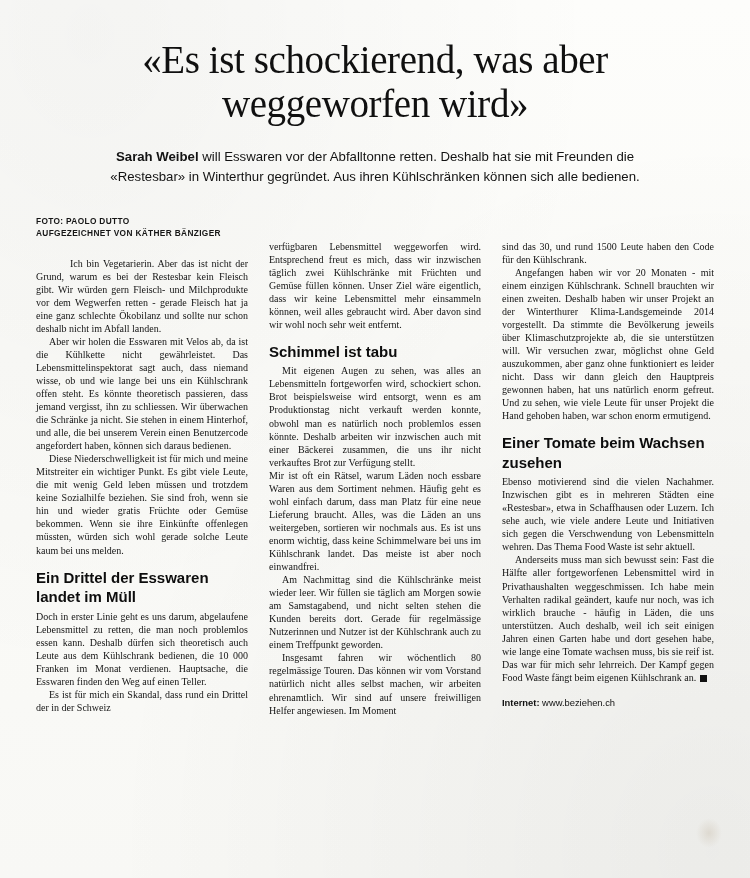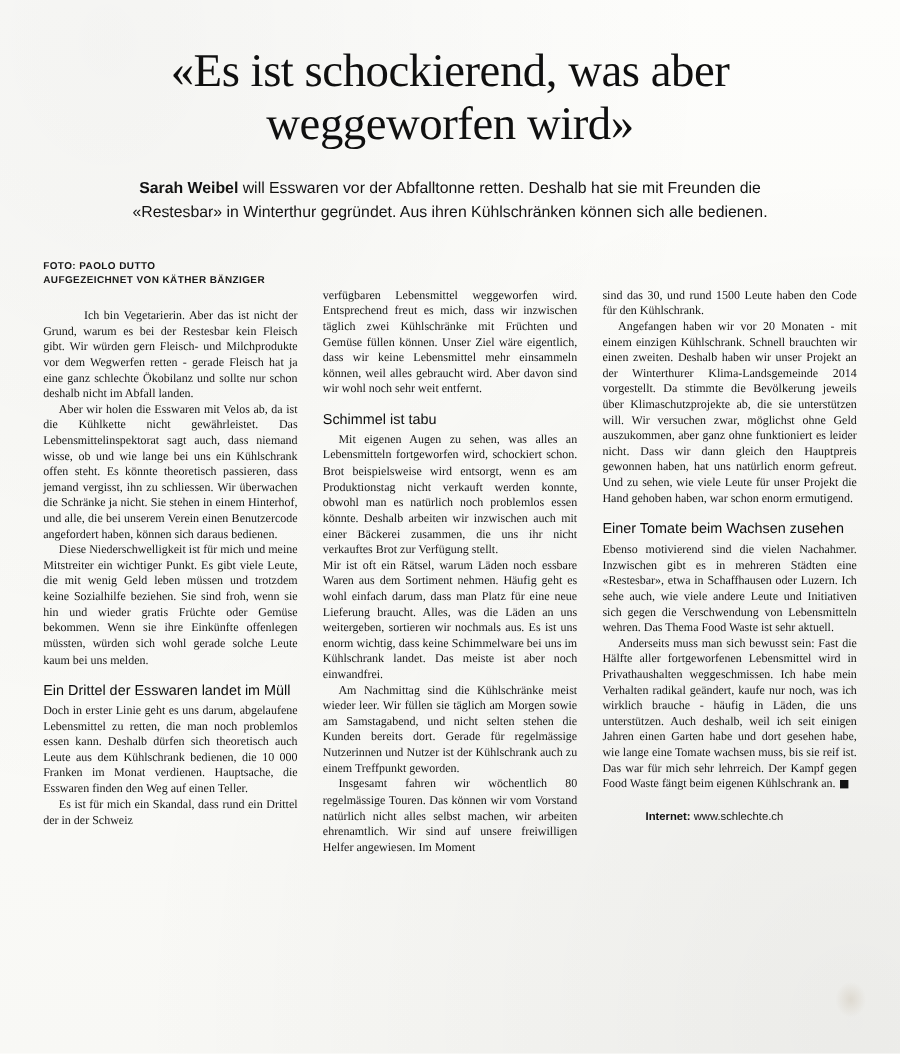--- a/index.html
+++ b/index.html
@@ -93,43 +93,43 @@
     text-justify: inter-word;
     margin: 0 0 0 0;
     color: #141414;
     hyphens: auto;
   }
   .para.indent { text-indent: 13px; }
   .para.firstpara { text-indent: 34px; }
 
   .subhead {
     font-family: "Liberation Sans", sans-serif;
-    font-size: 12px;
-    font-weight: 400;
+    font-size: 15px;
+    font-weight: 700;
     line-height: 1.3;
     margin: 11px 0 3px 0;
     color: #0d0d0d;
   }
 
   .endmark {
     display: inline-block;
     width: 7px;
     height: 7px;
     background: #111;
     margin-left: 4px;
     vertical-align: -1px;
   }
 
   .footer-note {
     font-family: "Liberation Sans", sans-serif;
     font-size: 9.4px;
     margin-top: 13px;
     color: #111;
   }
-  .footer-note b { font-weight: 700; margin-left: 36px; }
+  .footer-note b { font-weight: 700; }
 
   
   .smudge {
     position: absolute;
     right: 28px;
     bottom: 30px;
     width: 26px;
     height: 30px;
     background: radial-gradient(ellipse at center, rgba(170,150,120,0.22), rgba(255,255,255,0) 70%);
     z-index: 3;
@@ -177,20 +177,20 @@
       </div>
 
       <div class="col third">
         <p class="para">sind das 30, und rund 1500 Leute haben den Code für den Kühlschrank.</p>
         <p class="para indent">Angefangen haben wir vor 20 Monaten - mit einem einzigen Kühlschrank. Schnell brauchten wir einen zweiten. Deshalb haben wir unser Projekt an der Winterthurer Klima-Landsgemeinde 2014 vorgestellt. Da stimmte die Bevölkerung jeweils über Klimaschutzprojekte ab, die sie unterstützen will. Wir versuchen zwar, möglichst ohne Geld auszukommen, aber ganz ohne funktioniert es leider nicht. Dass wir dann gleich den Hauptpreis gewonnen haben, hat uns natürlich enorm gefreut. Und zu sehen, wie viele Leute für unser Projekt die Hand gehoben haben, war schon enorm ermutigend.</p>
         <h2 class="subhead">Einer Tomate beim Wachsen zusehen</h2>
         <p class="para">Ebenso motivierend sind die vielen Nachahmer. Inzwischen gibt es in mehreren Städten eine «Restesbar», etwa in Schaffhausen oder Luzern. Ich sehe auch, wie viele andere Leute und Initiativen sich gegen die Verschwendung von Lebensmitteln wehren. Das Thema Food Waste ist sehr aktuell.</p>
         <p class="para indent"><span>Anderseits muss man sich bewusst sein: Fast die Hälfte aller fortgeworfenen Lebensmittel wird in Privathaushalten weggeschmissen. Ich habe mein Verhalten radikal geändert, kaufe nur noch, was ich wirklich brauche - häufig in Läden, die uns unterstützen. Auch deshalb, weil ich seit einigen Jahren einen Garten habe und dort gesehen habe, wie lange eine Tomate wachsen muss, bis sie reif ist. Das war für mich sehr lehrreich. Der Kampf gegen Food Waste fängt beim eigenen Kühlschrank an.</span><span class="endmark"></span></p>
         <div class="footer-note">
           <b>Internet:</b>
-          <span>www.schlechte.ch</span>
+          <span>www.beziehen.ch</span>
         </div>
       </div>
 
     </div>
   </div>
   <div class="smudge"></div>
 </div>
 
 </body></html>

